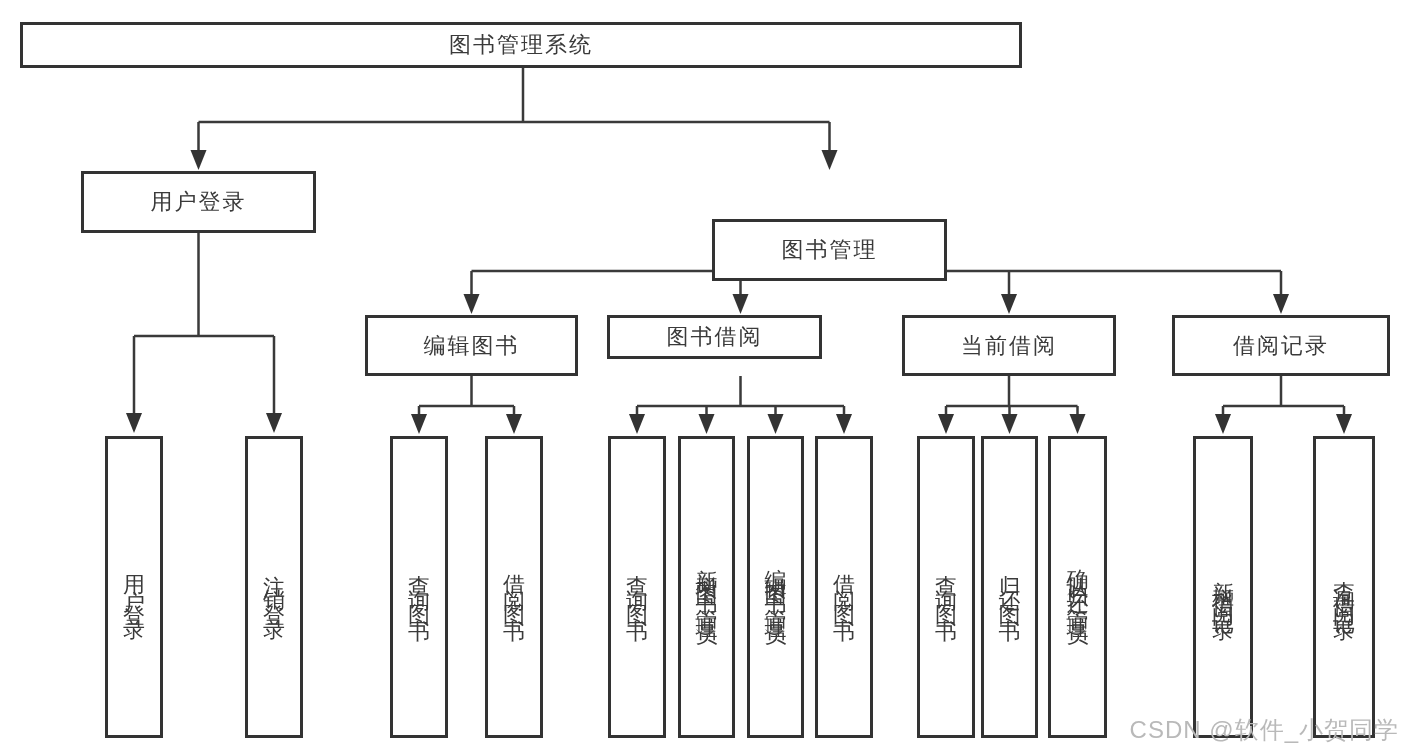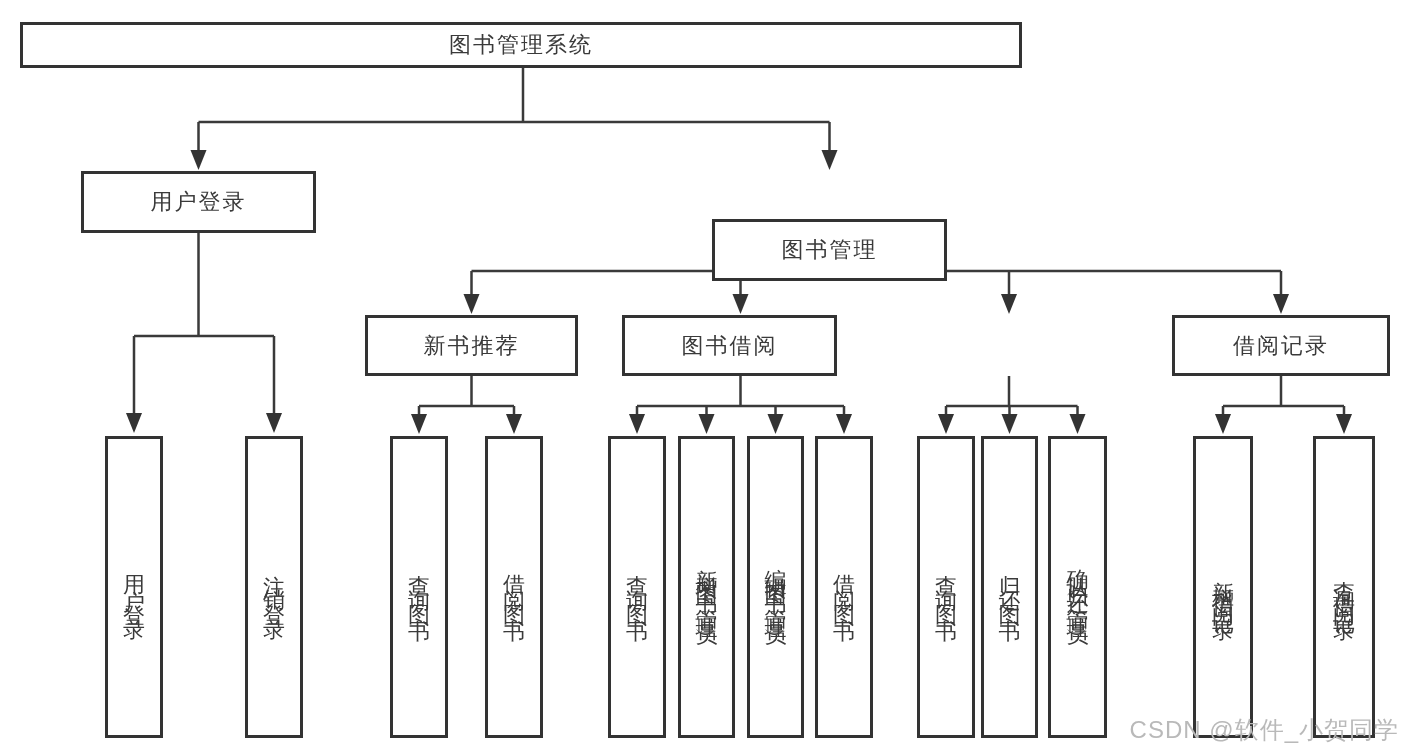--- a/index.html
+++ b/index.html
@@ -95,22 +95,23 @@
     <path d="M1281,376 V406 M1223,406 H1344 M1223,406 V415 M1344,406 V415"></path>
     <polygon points="1215,414 1231,414 1223,434"></polygon>
     <polygon points="1336,414 1352,414 1344,434"></polygon>
   </svg>
 
   <div class="node" style="left:20px; top:22px; width:1002px; height:46px;">图书管理系统</div>
 
   <div class="node" style="left:81px; top:171px; width:235px; height:62px;">用户登录</div>
   <div class="node" style="left:712px; top:171px; width:235px; height:62px;margin-top:48px;">图书管理</div>
 
-  <div class="node" style="left:365px; top:315px; width:213px; height:61px;">新书推荐</div>
-  <div class="node" style="left:622px; top:315px; width:215px; height:61px;">图书借阅</div>
+  <div class="node" style="left:365px; top:315px; width:213px; height:61px;">编辑图书</div>
+  <div class="node" style="left:607px; top:315px; width:215px; height:44px;">图书借阅</div>
+  <div class="node" style="left:902px; top:315px; width:214px; height:61px;">当前借阅</div>
   <div class="node" style="left:1172px; top:315px; width:218px; height:61px;">借阅记录</div>
 
   <div class="node leaf" style="left:105px; width:58px;">
     <span class="v-text">用户登录</span>
   </div>
   <div class="node leaf" style="left:245px; width:58px;">
     <span class="v-text">注销登录</span>
   </div>
 
   <div class="node leaf" style="left:390px; width:58px;">

